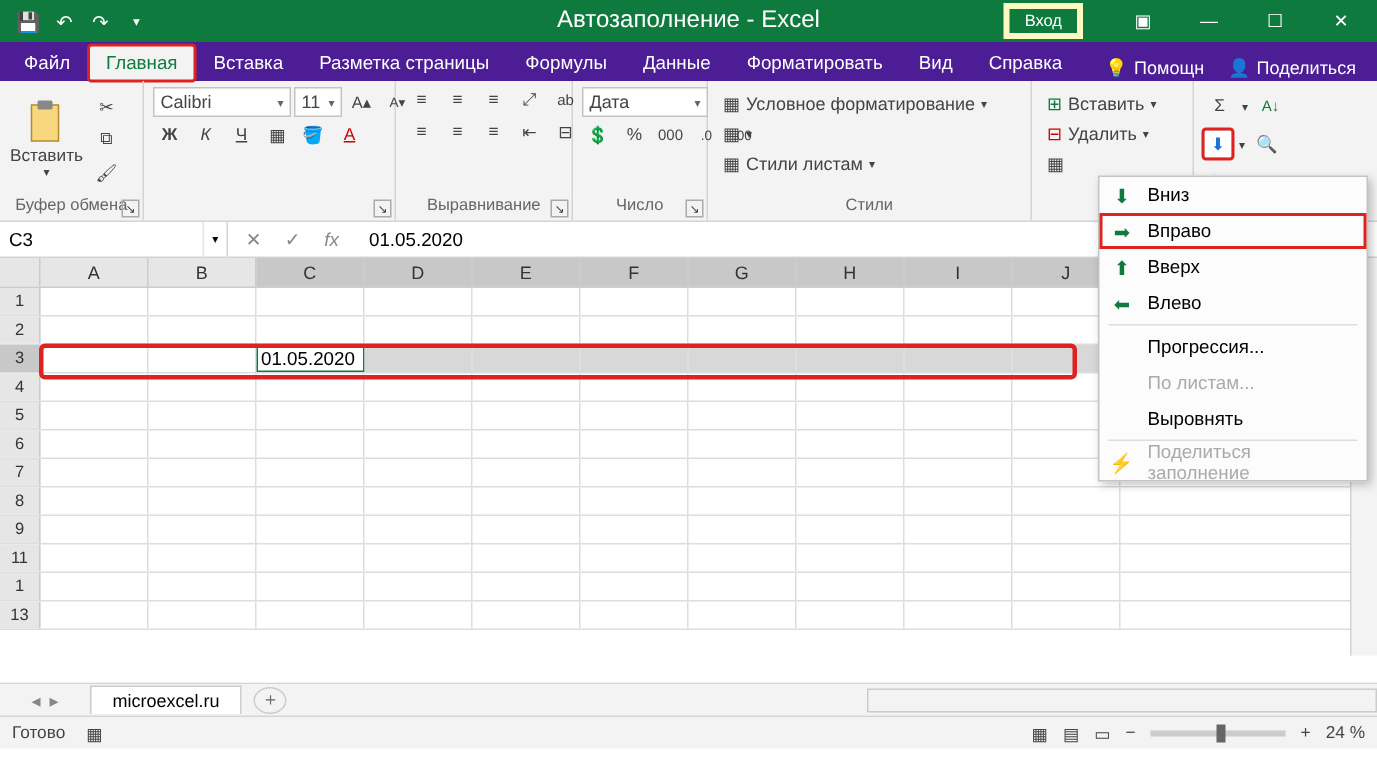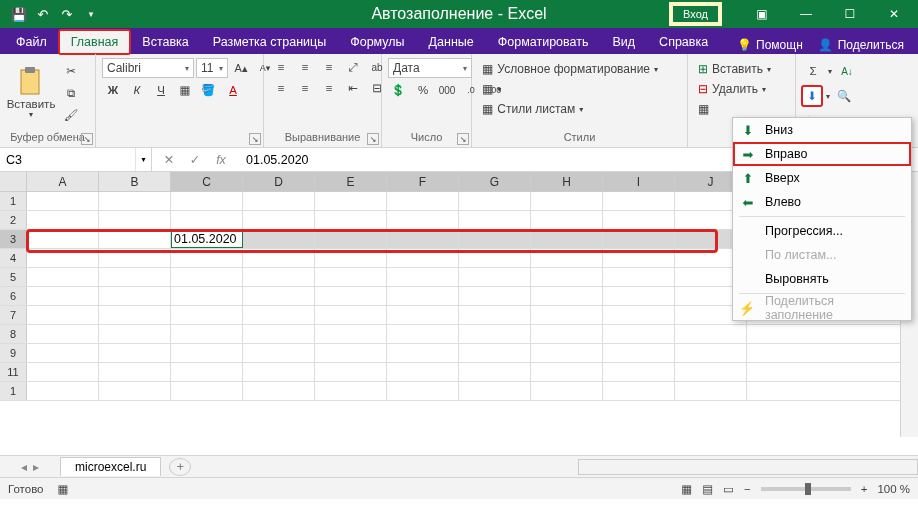--- a/index.html
+++ b/index.html
@@ -543,20 +543,33 @@
         <div class="cell"></div>
         <div class="cell"></div>
         <div class="cell"></div>
         <div class="cell"></div>
         <div class="cell"></div>
         <div class="cell"></div>
         <div class="cell"></div>
         <div class="cell"></div>
         <div class="cell"></div>
       </div>
+    <div class="gr">
+        <div class="rh">13</div>
+        <div class="cell"></div>
+        <div class="cell"></div>
+        <div class="cell"></div>
+        <div class="cell"></div>
+        <div class="cell"></div>
+        <div class="cell"></div>
+        <div class="cell"></div>
+        <div class="cell"></div>
+        <div class="cell"></div>
+        <div class="cell"></div>
+      </div>
   </div>
   <div class="hl-c3"></div>
   <div class="scroll-v"></div>
 </div>
 
 <div class="sheettabs">
   <div class="sheet-nav">
       <span>◂</span>
       <span>▸</span>
     </div>
@@ -573,21 +586,21 @@
   <span style="margin-left:14px">▦</span>
   <div class="status-right">
     <span>▦</span>
     <span>▤</span>
     <span>▭</span>
     <span>−</span>
     <div class="zoom-slider">
         <div class="zoom-thumb"></div>
       </div>
     <span>+</span>
-    <span>100 %</span>
+    <span>24 %</span>
   </div>
 </div>
 
 <div class="dropdown">
   <div class="dd-item">
       <span class="dd-icon">⬇</span>
       <span>Вниз</span>
     </div>
   <div class="dd-item hl">
       <span class="dd-icon">➡</span>

